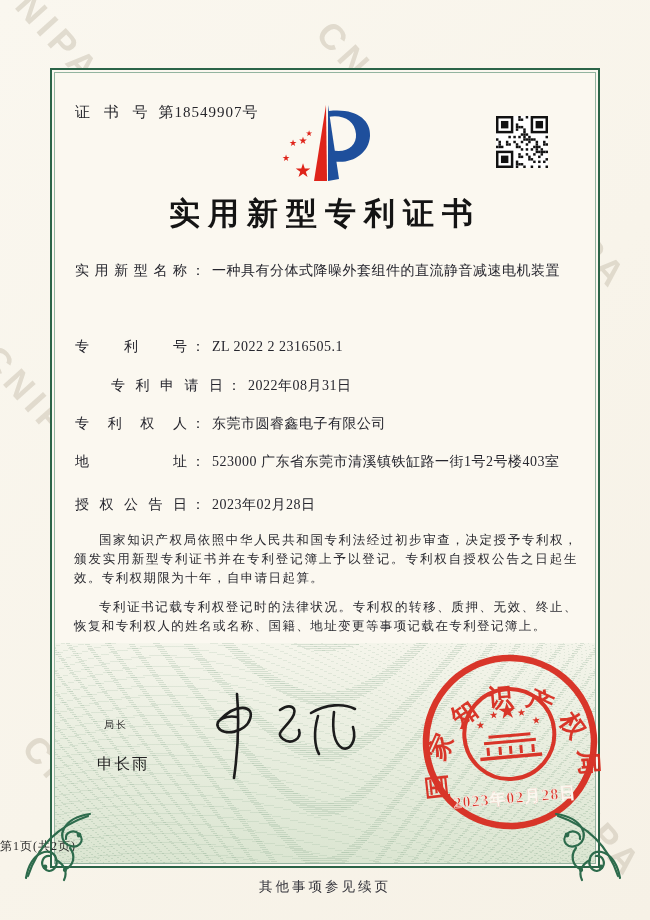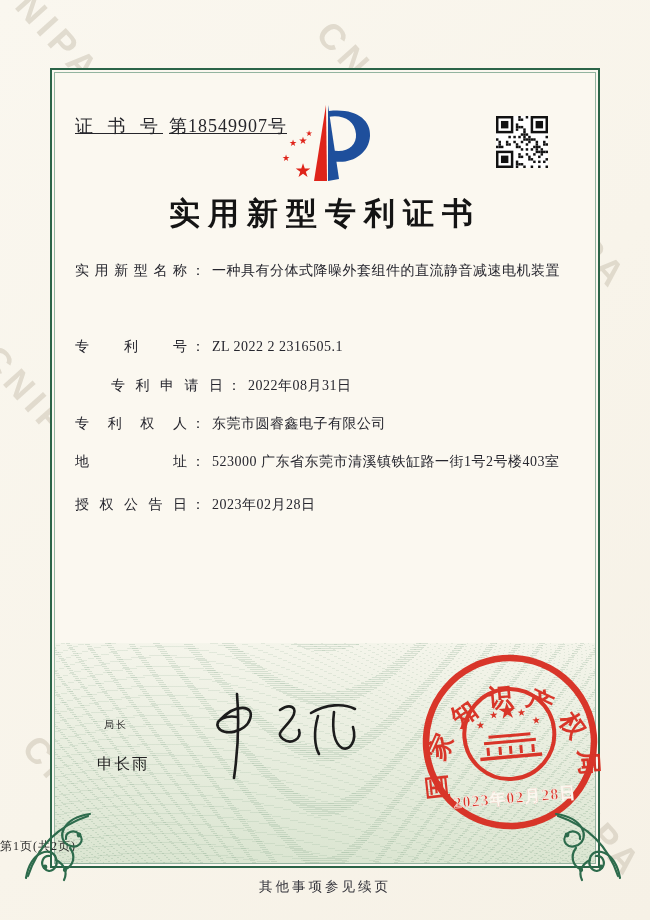--- a/index.html
+++ b/index.html
@@ -14,21 +14,21 @@
   .frame{position:absolute;left:50px;top:68px;width:546px;height:796px;
          border:2px solid #2b6448;background:#fbf8f0;z-index:2;}
   .frame-inner{position:absolute;inset:2px;border:1px solid #93b4a0;}
   .guilloche{position:absolute;left:3px;right:3px;bottom:3px;height:220px;
       background-image:
         repeating-radial-gradient(120% 75% at 50% 135%, rgba(102,146,114,.20) 0 1px, transparent 1px 8px),
         repeating-radial-gradient(140% 85% at 20% -45%, rgba(102,146,114,.13) 0 1px, transparent 1px 9px),
         linear-gradient(to bottom, rgba(226,235,219,.25), rgba(213,226,204,.85));}
   .content{position:absolute;inset:0;z-index:3;}
   
-  .cert-no{position:absolute;left:75px;top:114px;font-size:18px;letter-spacing:1px;color:#26262b;text-decoration:underline;}
+  .cert-no{position:absolute;left:75px;top:103px;font-size:15px;letter-spacing:1px;color:#26262b;}
   .cert-no .lbl{letter-spacing:5px;margin-right:6px;}
   .logo{position:absolute;left:276px;top:101px;}
   .qr{position:absolute;left:496px;top:116px;}
   .title{position:absolute;left:0;top:193px;width:100%;text-align:center;
          font-size:31px;font-weight:bold;letter-spacing:8px;color:#141414;}
   
   .frow{position:absolute;left:75px;font-size:14px;color:#26262e;white-space:nowrap;}
   .flabel{display:inline-block;width:112px;text-align:justify;text-align-last:justify;
           vertical-align:top;letter-spacing:0;}
   .colon{display:inline-block;margin:0 7px 0 4px;}
@@ -232,20 +232,24 @@
     <div class="frow" style="top:415px;">
       <span class="flabel">专利权人</span><span class="colon">：</span><span class="fvalue">东莞市圆睿鑫电子有限公司</span>
     </div>
     <div class="frow" style="top:453px;">
       <span class="flabel">地址</span><span class="colon">：</span><span class="fvalue">523000 广东省东莞市清溪镇铁缸路一街1号2号楼403室</span>
     </div>
     <div class="frow" style="top:496px;">
       <span class="flabel">授权公告日</span><span class="colon">：</span><span class="fvalue">2023年02月28日</span>
     </div>
 
+    <div class="paras">
+      <p>国家知识产权局依照中华人民共和国专利法经过初步审查，决定授予专利权，颁发实用新型专利证书并在专利登记簿上予以登记。专利权自授权公告之日起生效。专利权期限为十年，自申请日起算。</p>
+      <p>专利证书记载专利权登记时的法律状况。专利权的转移、质押、无效、终止、恢复和专利权人的姓名或名称、国籍、地址变更等事项记载在专利登记簿上。</p>
+    </div>
 
     <div class="sig-title">局长</div>
     <div class="sig-name">申长雨</div>
     <svg class="sig-hand" width="175" height="95" viewBox="0 0 175 95">
       <g fill="none" stroke="#1c1c1c" stroke-width="2.6" stroke-linecap="round">
         <path d="M28,32 C44,15 63,17 58,31 C54,44 31,49 26,39 C23,32 34,27 45,29"></path>
         <path d="M45,6 C47,30 46,62 42,90"></path>
         <path d="M88,22 C98,15 107,19 100,30 C92,42 83,45 91,51 C99,57 110,51 107,42"></path>
         <path d="M119,25 C134,16 152,15 163,21"></path>
         <path d="M126,28 C121,45 123,59 127,66"></path>

